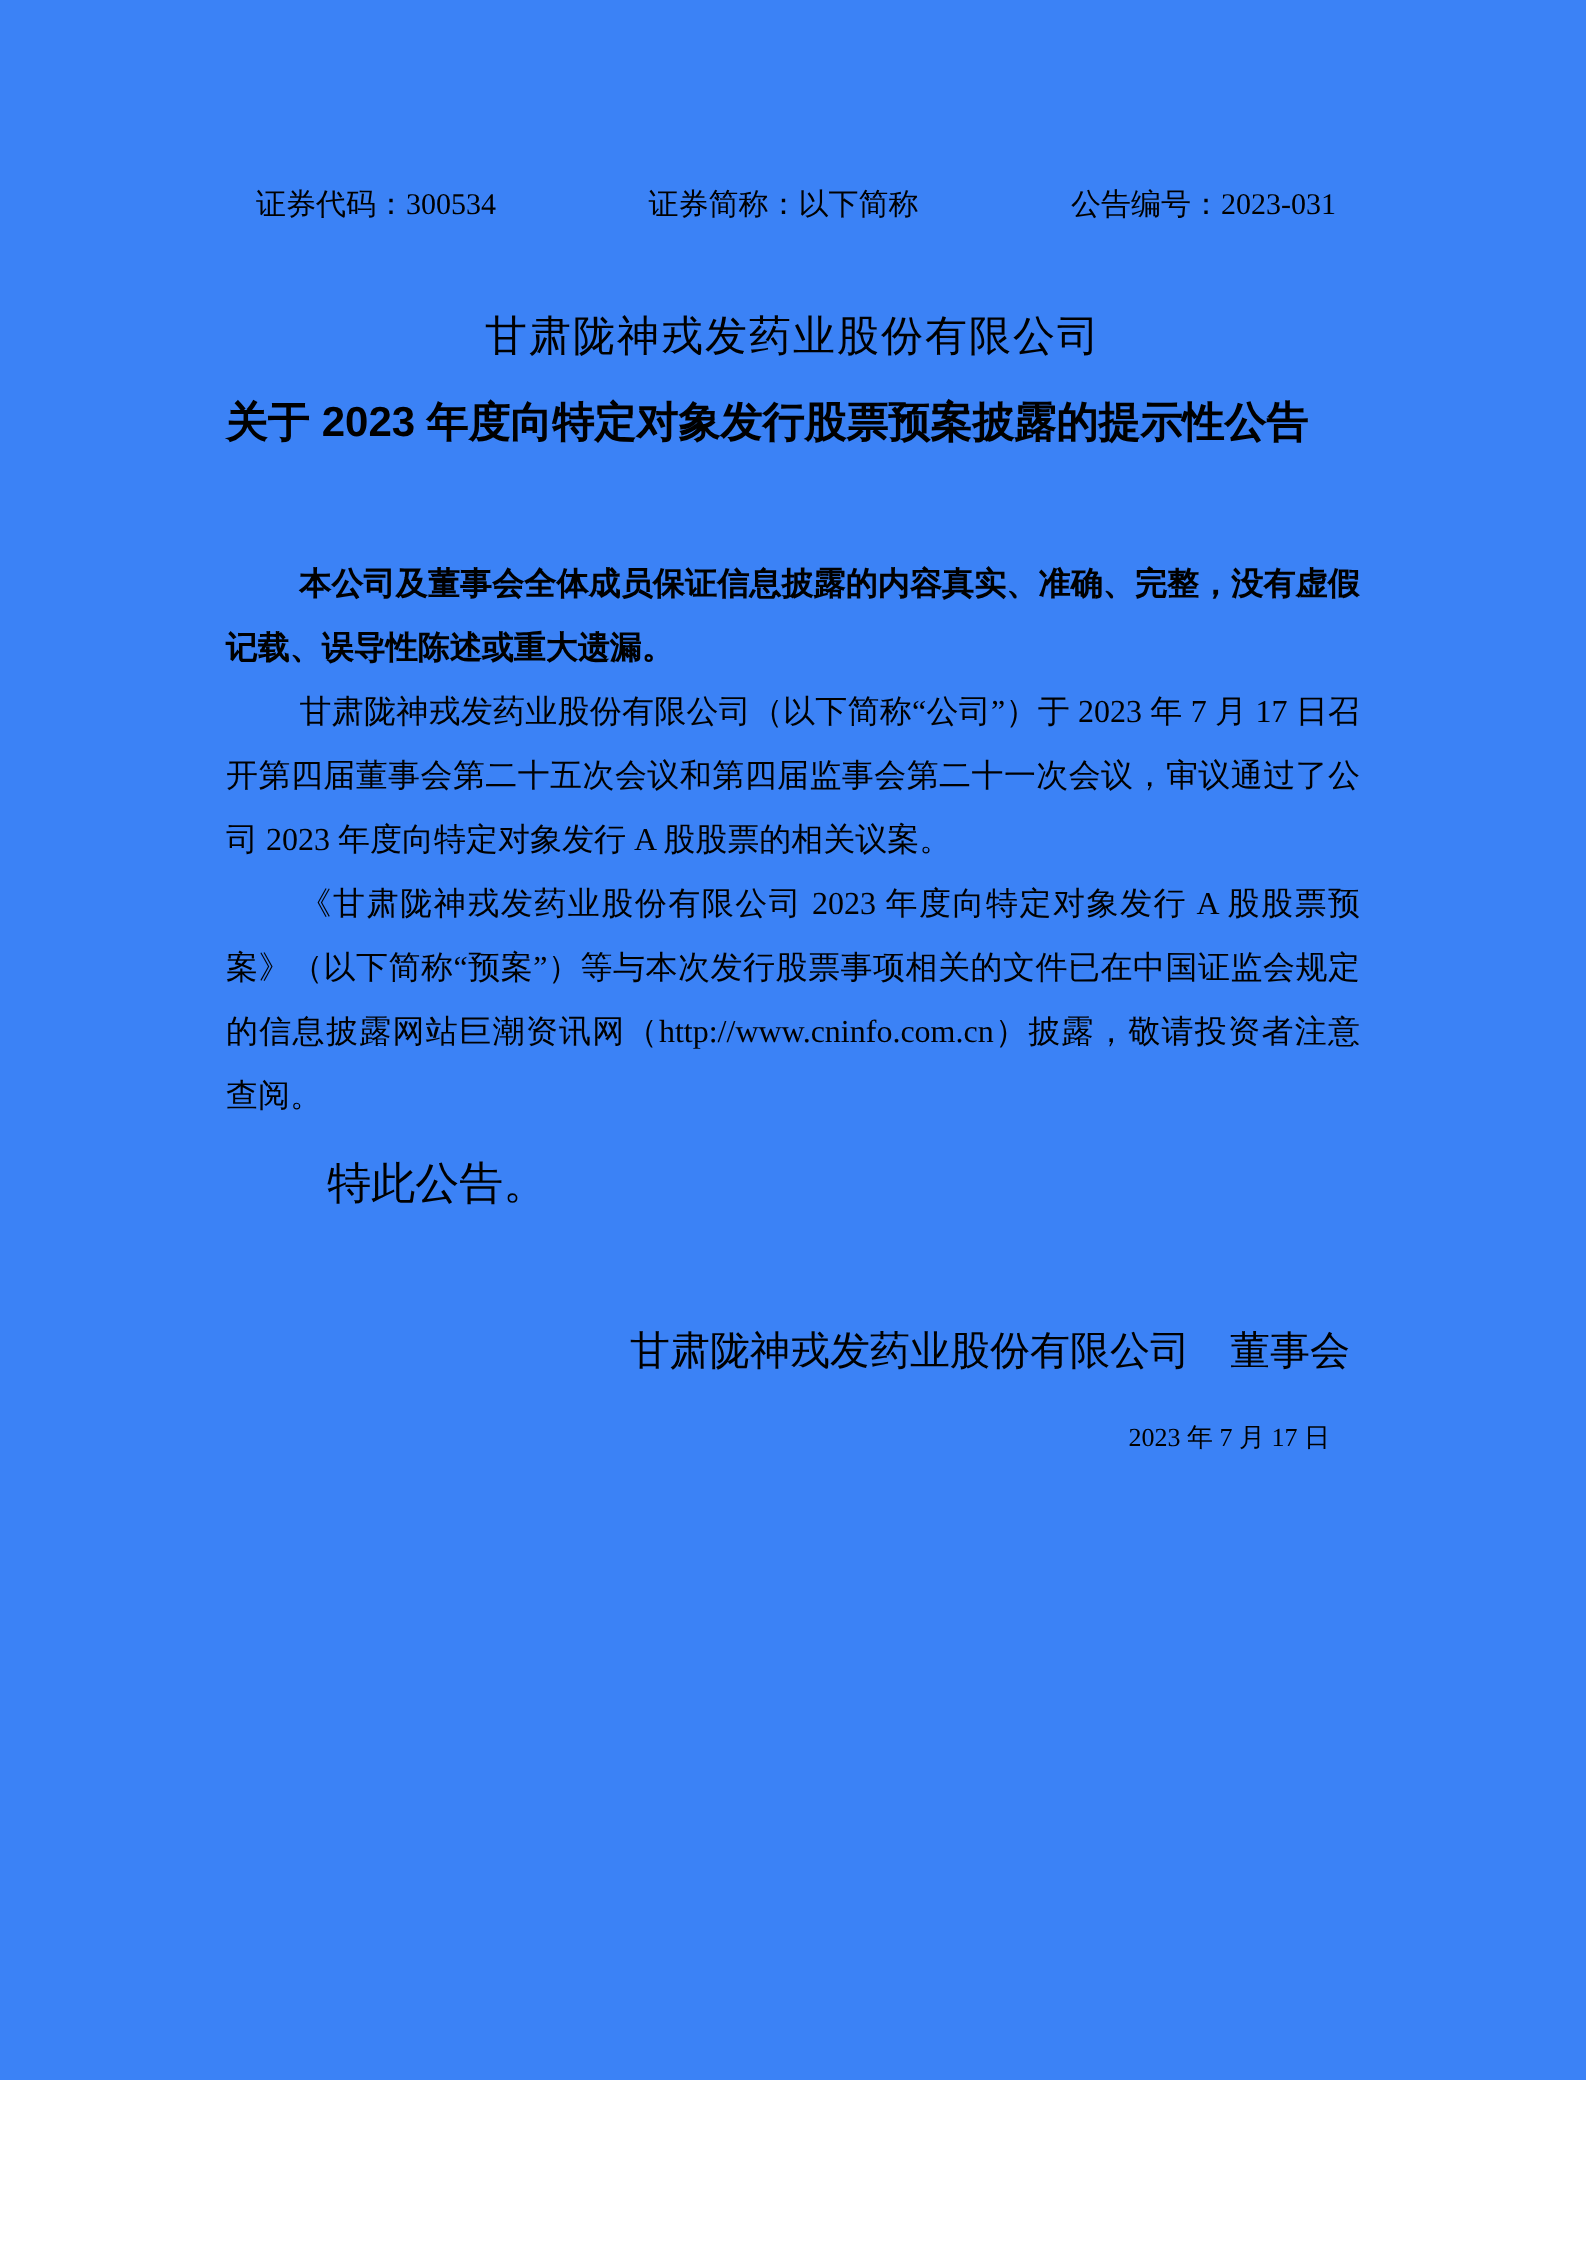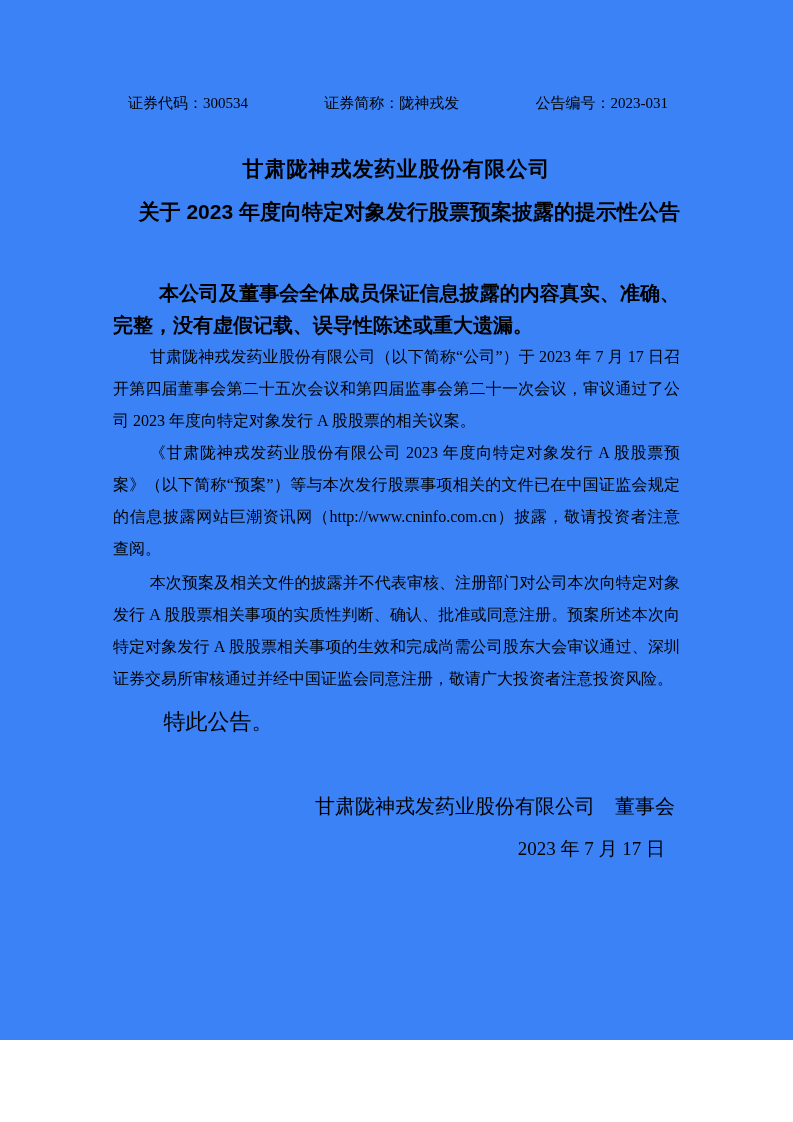--- a/index.html
+++ b/index.html
@@ -24,39 +24,39 @@
     align-items: center;
     height: 20px;
     padding: 0 12px 0 15px;
     font-size: 15px;
     line-height: 20px;
     white-space: nowrap;
   }
   .title1 {
     margin: 42px 0 0 0;
     font-family: "Liberation Sans", "DejaVu Sans", sans-serif;
-    font-weight: bold;
+    font-weight: normal;
     font-size: 21px;
     line-height: 28px;
     text-align: center;
     letter-spacing: 1px;
   }
   .title2 {
     margin: 15px 0 0 0;
     font-family: "Liberation Sans", "DejaVu Sans", sans-serif;
     font-weight: bold;
     font-size: 21px;
     line-height: 28px;
-    text-align: right;
+    text-align: left;
   }
   .notice {
     margin: 51px 0 0 0;
     font-family: Liberation Sans, sans-serif;
     font-weight: bold;
-    font-size: 20px;
+    font-size: 16px;
     line-height: 32px;
     text-indent: 2.3em;
     text-align: justify;
   }
   .body-para {
     font-size: 16px;
     line-height: 32px;
     text-indent: 2.3em;
     text-align: justify;
     margin: 0;
@@ -72,48 +72,47 @@
   }
   .signature {
     margin: 52px 0 0 0;
     font-size: 20px;
     line-height: 32px;
     text-align: right;
     padding-right: 5px;
   }
   .signature-date {
     margin: 11px 0 0 0;
-    font-size: 19px;
+    font-size: 13px;
     line-height: 32px;
     text-align: right;
     padding-right: 15px;
   }
 </style>
 </head>
 <body>
 
 <div class="page">
 
   <div class="header-row">
     <span>证券代码：300534</span>
-    <span>证券简称：陇神戎发</span>
+    <span>证券简称：以下简称</span>
     <span>公告编号：2023-031</span>
   </div>
 
   <h1 class="title1">甘肃陇神戎发药业股份有限公司</h1>
 
   <h2 class="title2">关于 2023 年度向特定对象发行股票预案披露的提示性公告</h2>
 
   <p class="notice">本公司及董事会全体成员保证信息披露的内容真实、准确、完整，没有虚假记载、误导性陈述或重大遗漏。</p>
 
   <p class="body-para p1">甘肃陇神戎发药业股份有限公司（以下简称“公司”）于 2023 年 7 月 17 日召开第四届董事会第二十五次会议和第四届监事会第二十一次会议，审议通过了公司 2023 年度向特定对象发行 A 股股票的相关议案。</p>
 
   <p class="body-para p2">《甘肃陇神戎发药业股份有限公司 2023 年度向特定对象发行 A 股股票预案》（以下简称“预案”）等与本次发行股票事项相关的文件已在中国证监会规定的信息披露网站巨潮资讯网（http://www.cninfo.com.cn）披露，敬请投资者注意查阅。</p>
 
-  <p class="body-para p3">本次预案及相关文件的披露并不代表审核、注册部门对公司本次向特定对象发行 A 股股票相关事项的实质性判断、确认、批准或同意注册。预案所述本次向特定对象发行 A 股股票相关事项的生效和完成尚需公司股东大会审议通过、深圳证券交易所审核通过并经中国证监会同意注册，敬请广大投资者注意投资风险。</p>
 
   <p class="closing">特此公告。</p>
 
   <p class="signature">甘肃陇神戎发药业股份有限公司　董事会</p>
 
   <p class="signature-date">2023 年 7 月 17 日</p>
 
 </div>
 
 </body></html>

